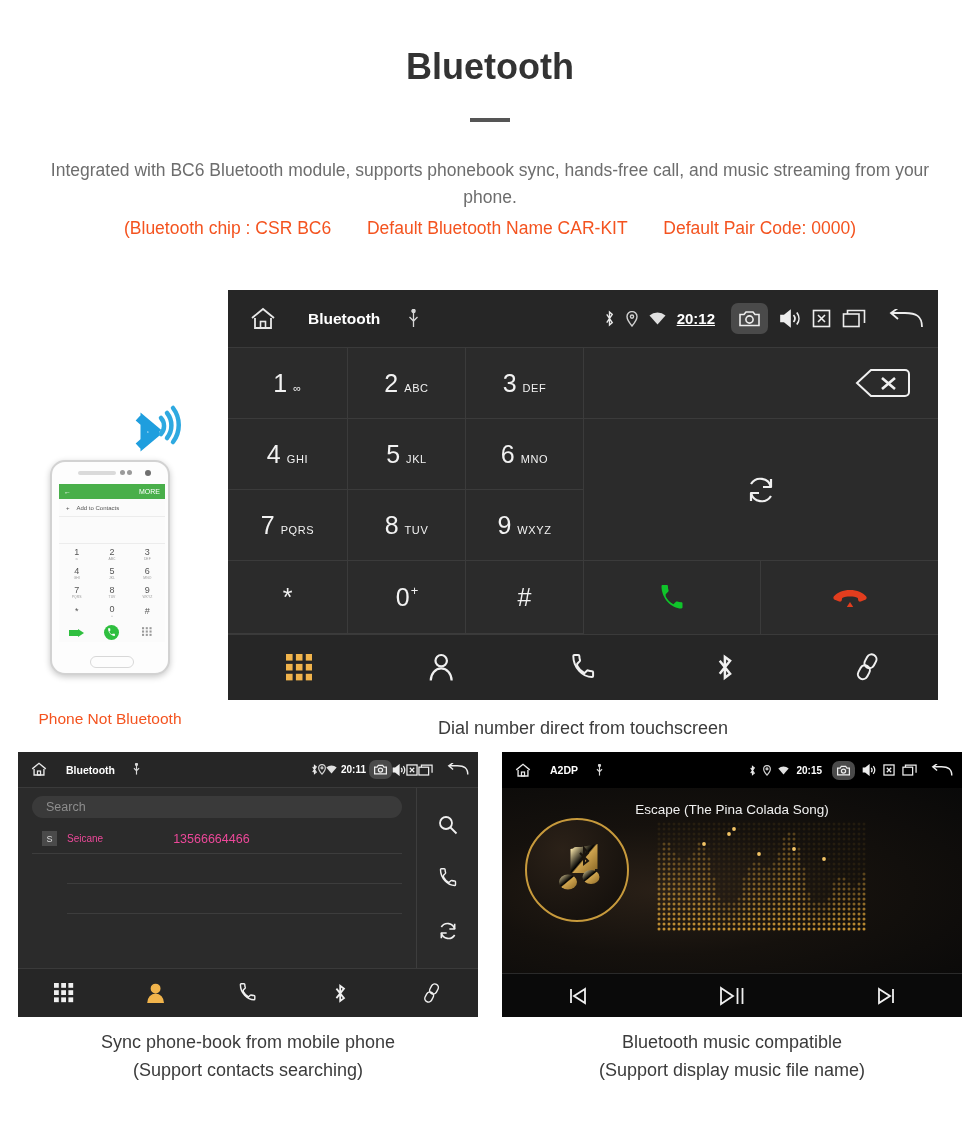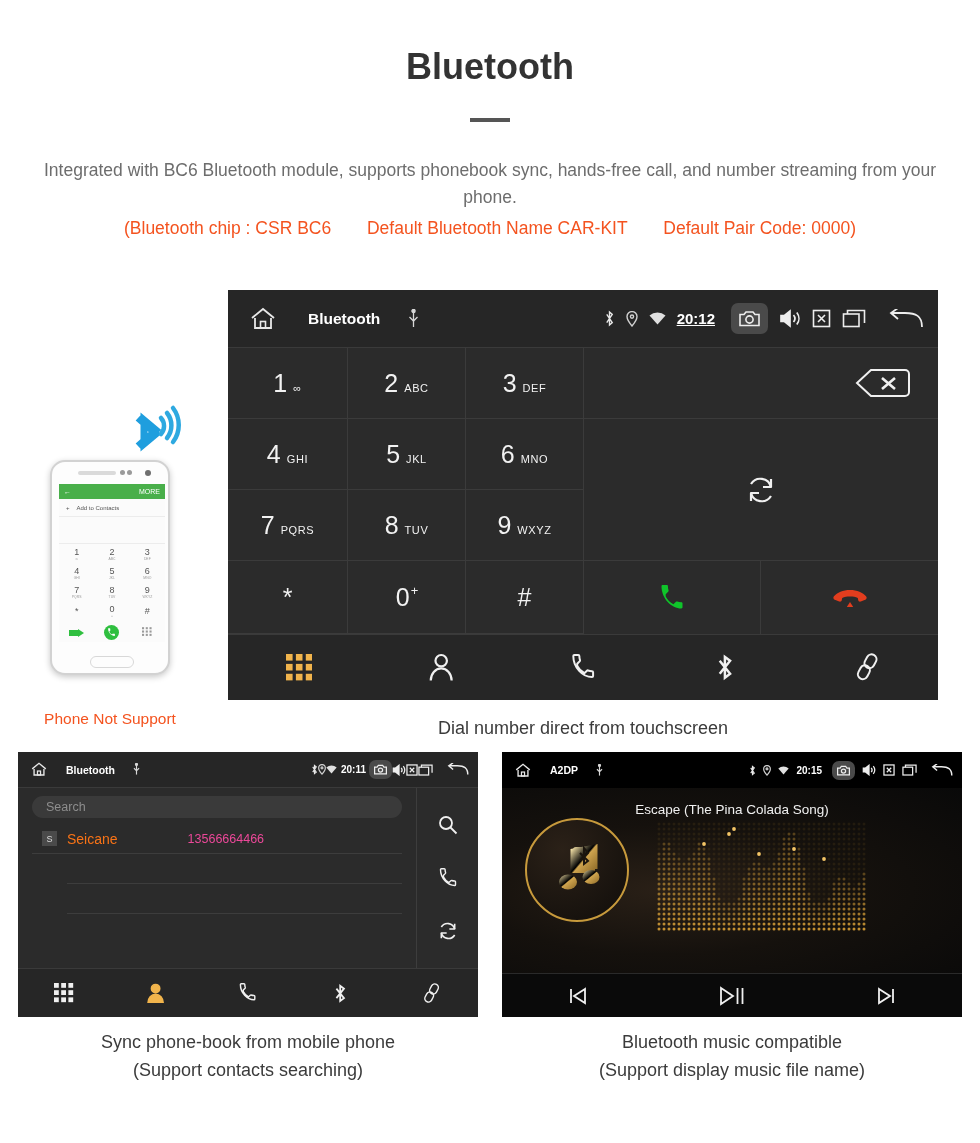--- a/index.html
+++ b/index.html
@@ -125,21 +125,21 @@
   #book-unit .sb-time { font-size: 10px; margin: 0 3px 0 4px; }
   #book-unit .sb-right > * { }
   .book-main { position:absolute; top:36px; left:0; width: 460px; height: 180px; display:flex; }
   .book-list { width: 398px; height:100%; padding: 8px 14px 0 14px; position:relative; }
   .search-field {
     height: 22px; border-radius: 11px; background: #3a3a3a;
     color:#8d8d8d; font-size: 12.5px; display:flex; align-items:center; padding-left: 14px;
   }
   .contact-row { display:flex; align-items:center; height: 30px; margin-top: 6px; border-bottom: 1px solid #3d3d3d; }
   .avatar-sq { width:15px;height:15px;background:#4a4a4a;color:#dcdcdc;font-size:9px;display:flex;align-items:center;justify-content:center;margin-left:10px;}
-  .contact-name { color:#f97316; font-size:14px; margin-left:10px;}
+  .contact-name { color:#ec4899; font-size:10px; margin-left:10px;}
   .contact-num { color:#ec4899; font-size:12.5px; margin-left: 70px;}
   .empty-row { height: 30px; margin-left: 35px; border-bottom: 1px solid #3d3d3d;}
   .book-side { width: 62px; border-left:1px solid #3d3d3d; display:flex; flex-direction:column; align-items:center; justify-content:space-around; padding: 10px 0;}
   #book-unit .tabbar { height: 49px; }
 
   
   #music-unit { left: 502px; top: 752px; width: 460px; height: 265px; background:#ec4899; }
   #music-unit .statusbar { height: 36px; padding: 0 9px 0 13px; background:#000; border-bottom: none;}
   #music-unit .sb-title { font-size: 10.5px; margin-left: 19px; }
   #music-unit .sb-time { font-size: 10px; margin: 0 3px 0 4px; }
@@ -161,21 +161,21 @@
     display:flex; align-items:center; justify-content:space-around;
   }
 </style>
 </head>
 <body>
 
 <div class="page">
 
   <div class="title">Bluetooth</div>
   <div class="title-rule"></div>
-  <div class="subtitle">Integrated with BC6 Bluetooth module, supports phonebook sync, hands-free call, and number streaming from your phone.</div>
+  <div class="subtitle">Integrated with BC6 Bluetooth module, supports phonebook sync, hands-free call, and music streaming from your phone.</div>
   <div class="specs">
     <span class="sp">(Bluetooth chip : CSR BC6</span>
     <span class="gap"></span>
     <span class="sp">Default Bluetooth Name CAR-KIT</span>
     <span class="gap"></span>
     <span class="sp">Default Pair Code: 0000)</span>
   </div>
 
   <div id="bt-wave">
     <svg width="70" height="52" viewBox="0 0 70 52">
@@ -277,21 +277,21 @@
                   <rect x="4.5" y="8" width="2.5" height="2.5"></rect>
                   <rect x="9" y="8" width="2.5" height="2.5"></rect>
                 </g>
               </svg>
           </span>
         </div>
       </div>
       <div class="phone-home"></div>
     </div>
   </div>
-  <div id="phone-not-included">Phone Not Support</div>
+  <div id="phone-not-included">Phone Not Bluetooth</div>
 
   <div class="unit" id="main-unit">
     <div class="statusbar">
       <span class="sb-icon">
         <svg width="26" height="24" viewBox="0 0 26 24" fill="none" stroke="#e8e8e8" stroke-width="1.8">
             <path d="M2 11 L13 2 L24 11"></path>
             <path d="M5 11 V21 H21 V11"></path>
             <rect x="10.5" y="14.5" width="5" height="6.5" stroke-width="1.6"></rect>
           </svg>
       </span>

